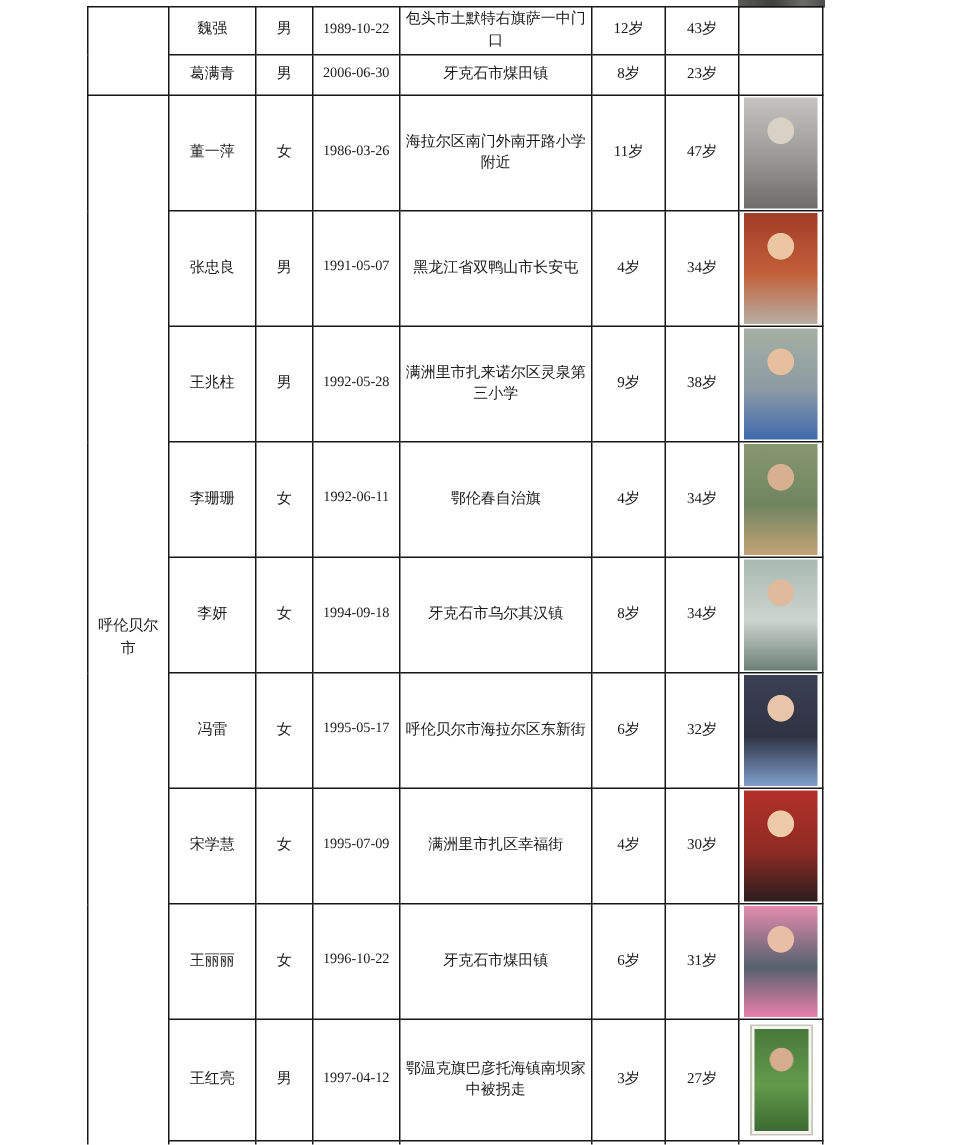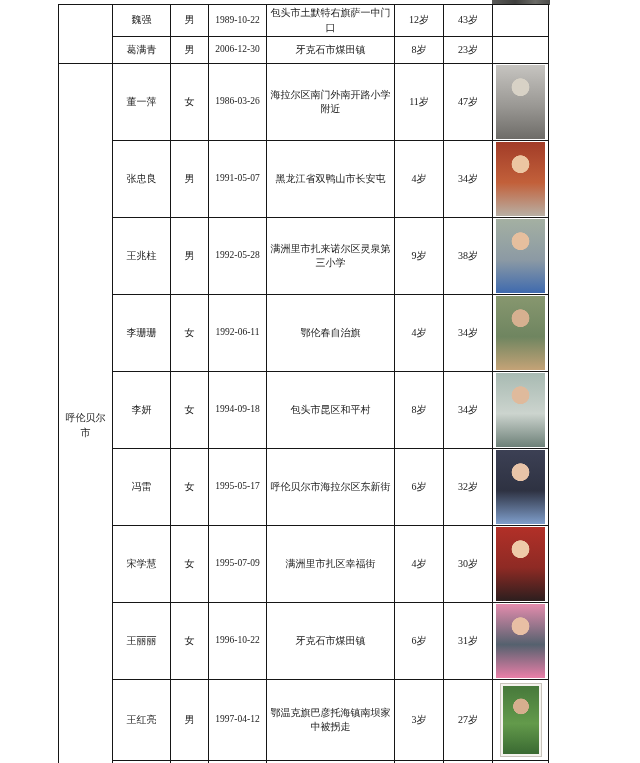--- a/index.html
+++ b/index.html
@@ -87,21 +87,21 @@
           <td class="col-gender">男</td>
           <td class="col-date">1989-10-22</td>
           <td class="col-location">包头市土默特右旗萨一中门口</td>
           <td class="col-age">12岁</td>
           <td class="col-age">43岁</td>
           <td class="col-photo"></td>
         </tr>
         <tr class="row-short">
           <td class="col-name">葛满青</td>
           <td class="col-gender">男</td>
-          <td class="col-date">2006-12-30</td>
+          <td class="col-date">2006-06-30</td>
           <td class="col-location">牙克石市煤田镇</td>
           <td class="col-age">8岁</td>
           <td class="col-age">23岁</td>
           <td class="col-photo"></td>
         </tr>
         <tr class="row-tall">
           <td rowspan="10" class="col-region">呼伦贝尔市</td>
           <td class="col-name">董一萍</td>
           <td class="col-gender">女</td>
           <td class="col-date">1986-03-26</td>
@@ -142,21 +142,21 @@
           <td class="col-age">4岁</td>
           <td class="col-age">34岁</td>
           <td class="col-photo">
             <div class="photo" title="small child in white dress standing outdoors" style="background: radial-gradient(circle at 50% 30%, rgb(214, 176, 144) 0px, rgb(214, 176, 144) 15%, rgba(0, 0, 0, 0) 16%), linear-gradient(rgb(135, 151, 111) 0%, rgb(111, 133, 96) 55%, rgb(196, 163, 119) 100%);"></div>
           </td>
         </tr>
         <tr class="row-tall">
           <td class="col-name">李妍</td>
           <td class="col-gender">女</td>
           <td class="col-date">1994-09-18</td>
-          <td class="col-location">包头市昆区和平村</td>
+          <td class="col-location">牙克石市乌尔其汉镇</td>
           <td class="col-age">8岁</td>
           <td class="col-age">34岁</td>
           <td class="col-photo">
             <div class="photo" title="girl in pale pink top in front of white bridge railing" style="background: radial-gradient(circle at 50% 30%, rgb(223, 186, 156) 0px, rgb(223, 186, 156) 15%, rgba(0, 0, 0, 0) 16%), linear-gradient(rgb(168, 186, 178) 0%, rgb(204, 212, 206) 55%, rgb(109, 128, 120) 100%);"></div>
           </td>
         </tr>
         <tr class="row-tall">
           <td class="col-name">冯雷</td>
           <td class="col-gender">女</td>
           <td class="col-date">1995-05-17</td>

